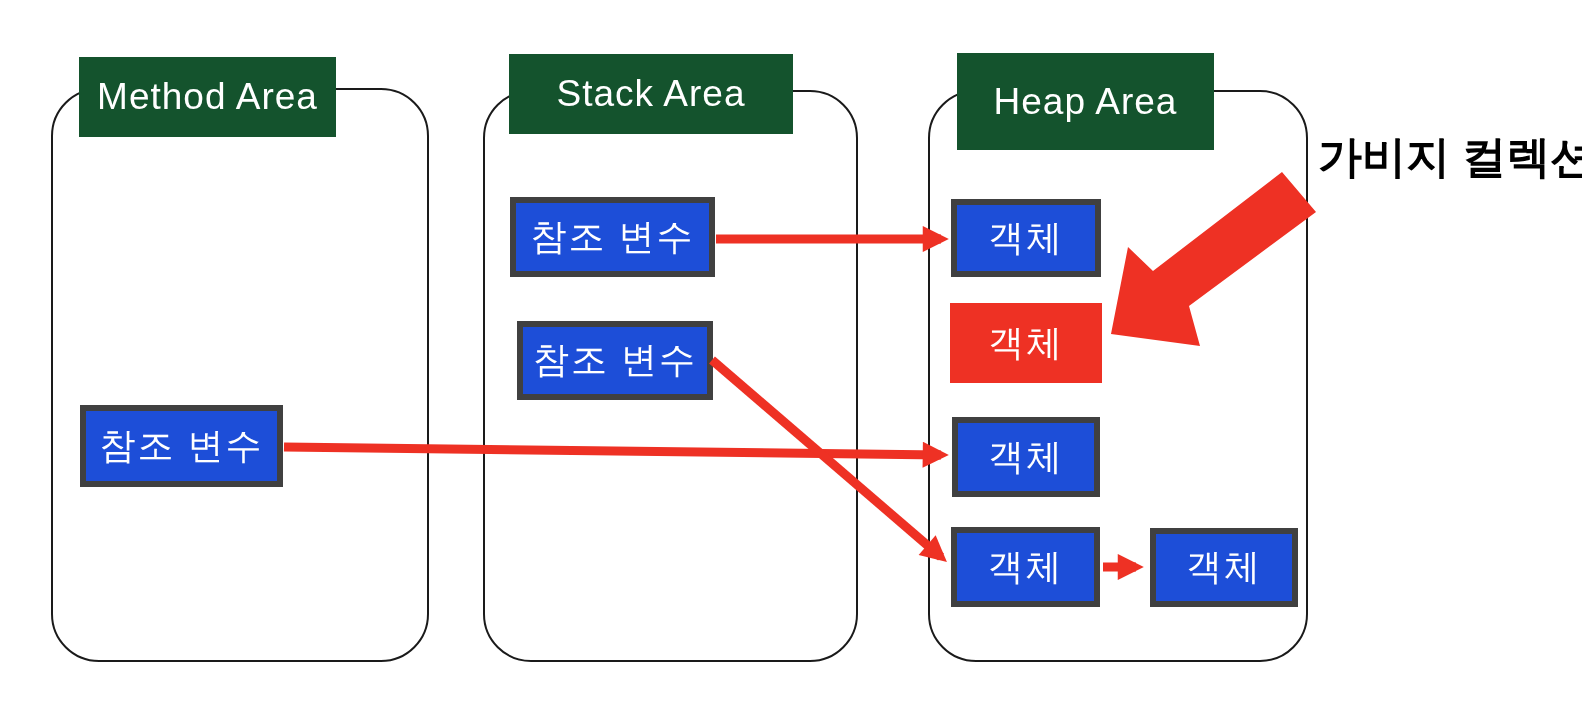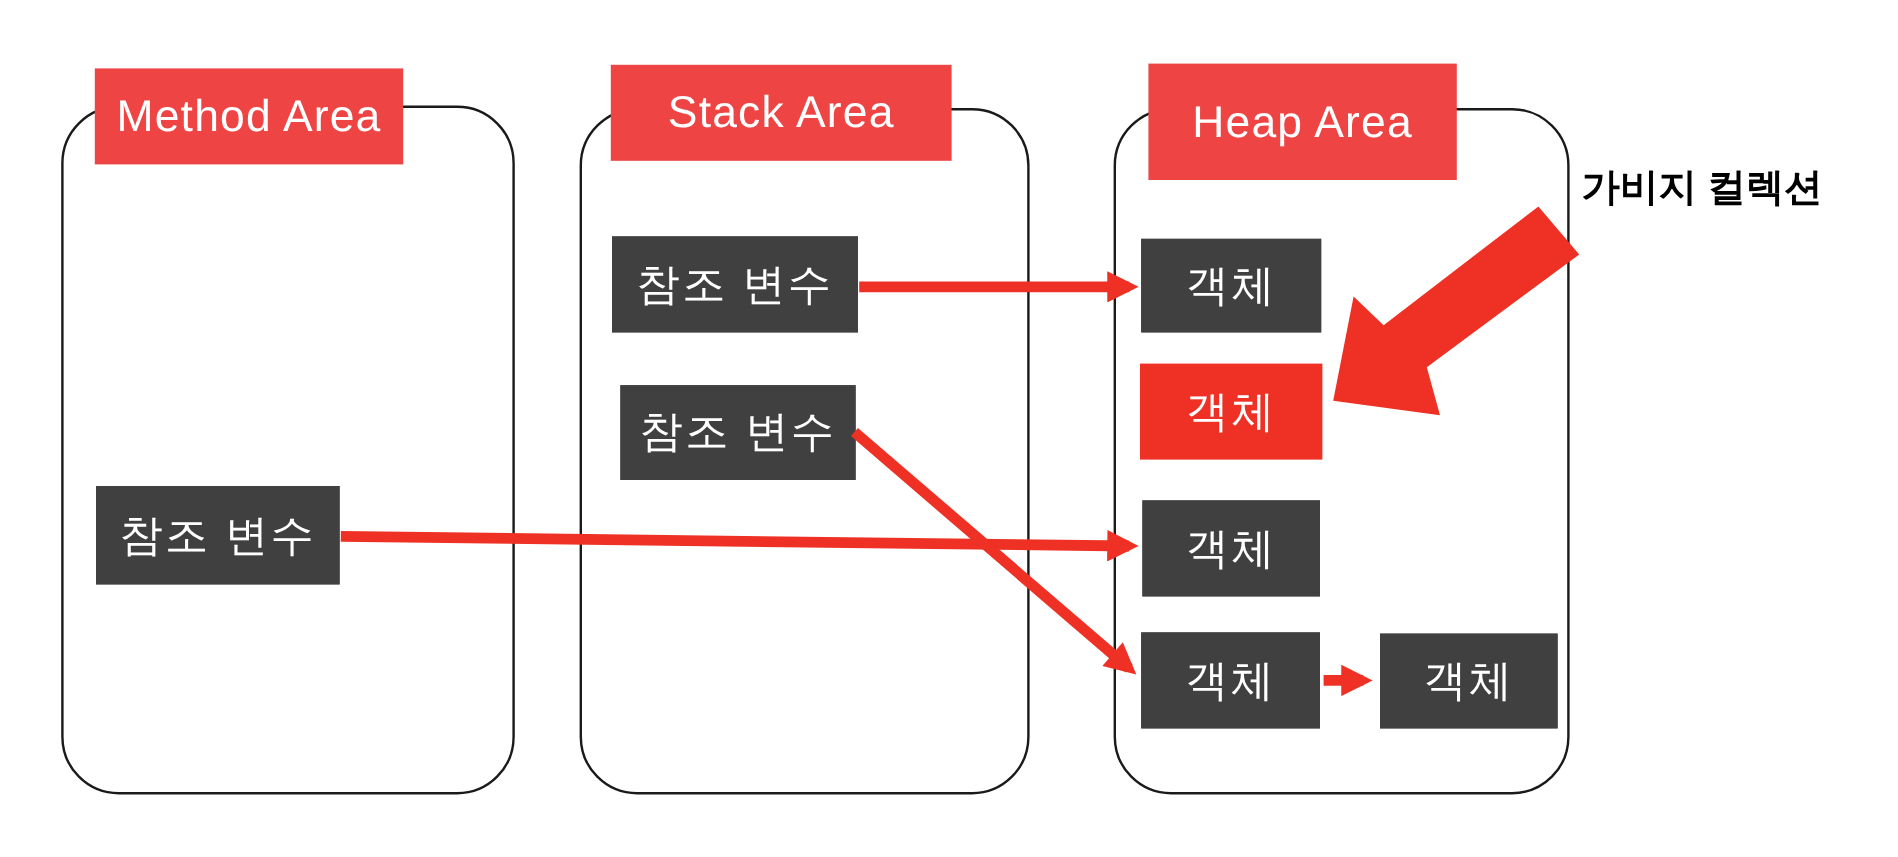--- a/index.html
+++ b/index.html
@@ -13,53 +13,53 @@
     background:#ffffff;
     border:2.5px solid #1a1a1a;
     border-radius:48px;
     z-index:1;
   }
   .container-method{left:51px;top:88px;width:378px;height:574px;}
   .container-stack {left:483px;top:90px;width:375px;height:572px;}
   .container-heap  {left:928px;top:90px;width:380px;height:572px;}
   
   .area-label{
-    background:#ef4444;color:#ffffff;
+    background:#14532d;color:#ffffff;
     display:flex;align-items:center;justify-content:center;
     font-size:37px;letter-spacing:1px;
     z-index:3;
   }
   .label-method{left:79px;top:57px;width:257px;height:80px;}
   .label-stack {left:509px;top:54px;width:284px;height:80px;}
   .label-heap  {left:957px;top:53px;width:257px;height:97px;}
   
   .node{
     display:flex;align-items:center;justify-content:center;
     color:#ffffff;font-size:36px;letter-spacing:2px;
     z-index:2;
   }
-  .node-blue{background:#404040;border:2px solid #404040;}
+  .node-blue{background:#1d4ed8;border:6px solid #404040;}
   .node-red {background:#EE3124;border:none;}
   .m-ref {left:80px;top:405px;width:203px;height:82px;}
   .s-ref1{left:510px;top:197px;width:205px;height:80px;}
   .s-ref2{left:517px;top:321px;width:196px;height:79px;}
   .h-obj1{left:951px;top:199px;width:150px;height:78px;}
   .h-obj2{left:950px;top:303px;width:152px;height:80px;}
   .h-obj3{left:952px;top:417px;width:148px;height:80px;}
   .h-obj4{left:951px;top:527px;width:149px;height:80px;}
   .h-obj5{left:1150px;top:528px;width:148px;height:79px;}
   
   .arrows-layer{
     position:absolute;left:0;top:0;width:1582px;height:714px;
     z-index:4;pointer-events:none;
   }
   
   .annotation{
     left:1318px;top:134px;width:260px;
-    color:#000000;font-size:32px;font-weight:bold;line-height:45px;
+    color:#000000;font-size:44px;font-weight:bold;line-height:45px;
     z-index:5;white-space:nowrap;
   }
 </style>
 </head>
 <body>
 
 <div class="abs container container-method"></div>
 <div class="abs container container-stack"></div>
 <div class="abs container container-heap"></div>
 

